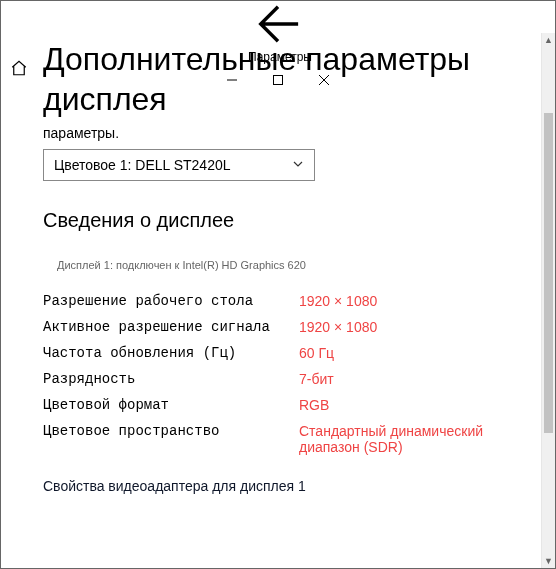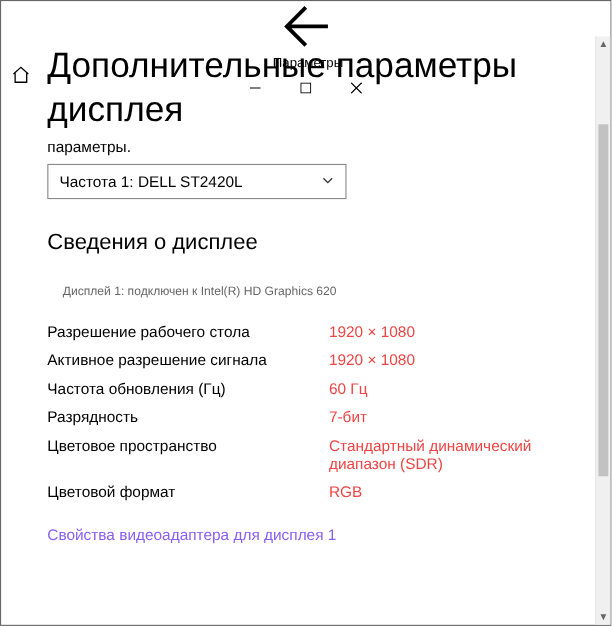--- a/index.html
+++ b/index.html
@@ -18,23 +18,23 @@
   h1 { font-size: 32px; font-weight: 400; line-height: 1.25; margin-bottom: 6px; }
   .subline { font-size: 14px; margin-bottom: 8px; }
   .combo { width: 272px; height: 32px; border: 1px solid #888; display: flex; align-items: center; padding: 0 10px; font-size: 14px; justify-content: space-between; margin-bottom: 28px; }
   .combo .chev svg { width: 12px; height: 12px; }
   h2 { font-size: 20px; font-weight: 400; margin-bottom: 24px; }
   
   .disp-row { display: flex; align-items: center; gap: 14px; margin-bottom: 14px; }
   .disp-row .txt { font-size: 11px; color: #666; }
   table.props { width: 100%; border-collapse: collapse; }
   table.props td { font-size: 14px; padding: 5px 0; vertical-align: top; }
-  table.props td.k { width: 256px; color: #000; }
+  table.props td.k { width: 256px; color: #000; font-family: Liberation Mono, monospace; }
   table.props td.v { color: #ef4444; }
-  .link { color: #8b5cf6; font-size: 14px; margin-top: 18px; cursor: pointer; }
+  .link { color: #0f172a; font-size: 14px; margin-top: 18px; cursor: pointer; }
   .scrollbar { position: absolute; right: 0; top: 0; bottom: 0; width: 14px; background: #f0f0f0; border-left: 1px solid #e6e6e6; }
   .scrollbar .thumb { position: absolute; left: 2px; right: 2px; top: 80px; height: 320px; background: #c2c2c2; }
   .scrollbar .arrow { position: absolute; left: 0; right: 0; height: 14px; display:flex; align-items:center; justify-content:center; color:#666; font-size:9px;}
   .scrollbar .arrow.up { top: 0; }
   .scrollbar .arrow.down { bottom: 0; }
 </style>
 </head>
 <body>
 
 <div class="window">
@@ -74,21 +74,21 @@
             <path d="M3 11 L12 3 L21 11 M5 10 V21 H19 V10"></path>
           </svg>
       </span>
     </div>
 
     <div class="main">
       <h1>Дополнительные параметры дисплея</h1>
       <div class="subline">параметры.</div>
 
       <div class="combo">
-        <span>Частота 1: DELL ST2420L</span>
+        <span>Цветовое 1: DELL ST2420L</span>
         <span class="chev">
           <svg viewBox="0 0 12 12" fill="none" stroke="#333" stroke-width="1.2">
               <path d="M2 4 L6 8 L10 4"></path>
             </svg>
         </span>
       </div>
 
       <h2>Сведения о дисплее</h2>
 
       <div class="disp-row">
@@ -114,26 +114,26 @@
             </tr>
         <tr>
               <td class="k">Частота обновления (Гц)</td>
               <td class="v">60 Гц</td>
             </tr>
         <tr>
               <td class="k">Разрядность</td>
               <td class="v">7-бит</td>
             </tr>
         <tr>
+              <td class="k">Цветовой формат</td>
+              <td class="v">RGB</td>
+            </tr>
+        <tr>
               <td class="k">Цветовое пространство</td>
               <td class="v">Стандартный динамический диапазон (SDR)</td>
-            </tr>
-        <tr>
-              <td class="k">Цветовой формат</td>
-              <td class="v">RGB</td>
             </tr>
       </tbody>
         </table>
 
       <div class="link">Свойства видеоадаптера для дисплея 1</div>
     </div>
 
     <div class="scrollbar">
       <div class="arrow up">▲</div>
       <div class="thumb"></div>

